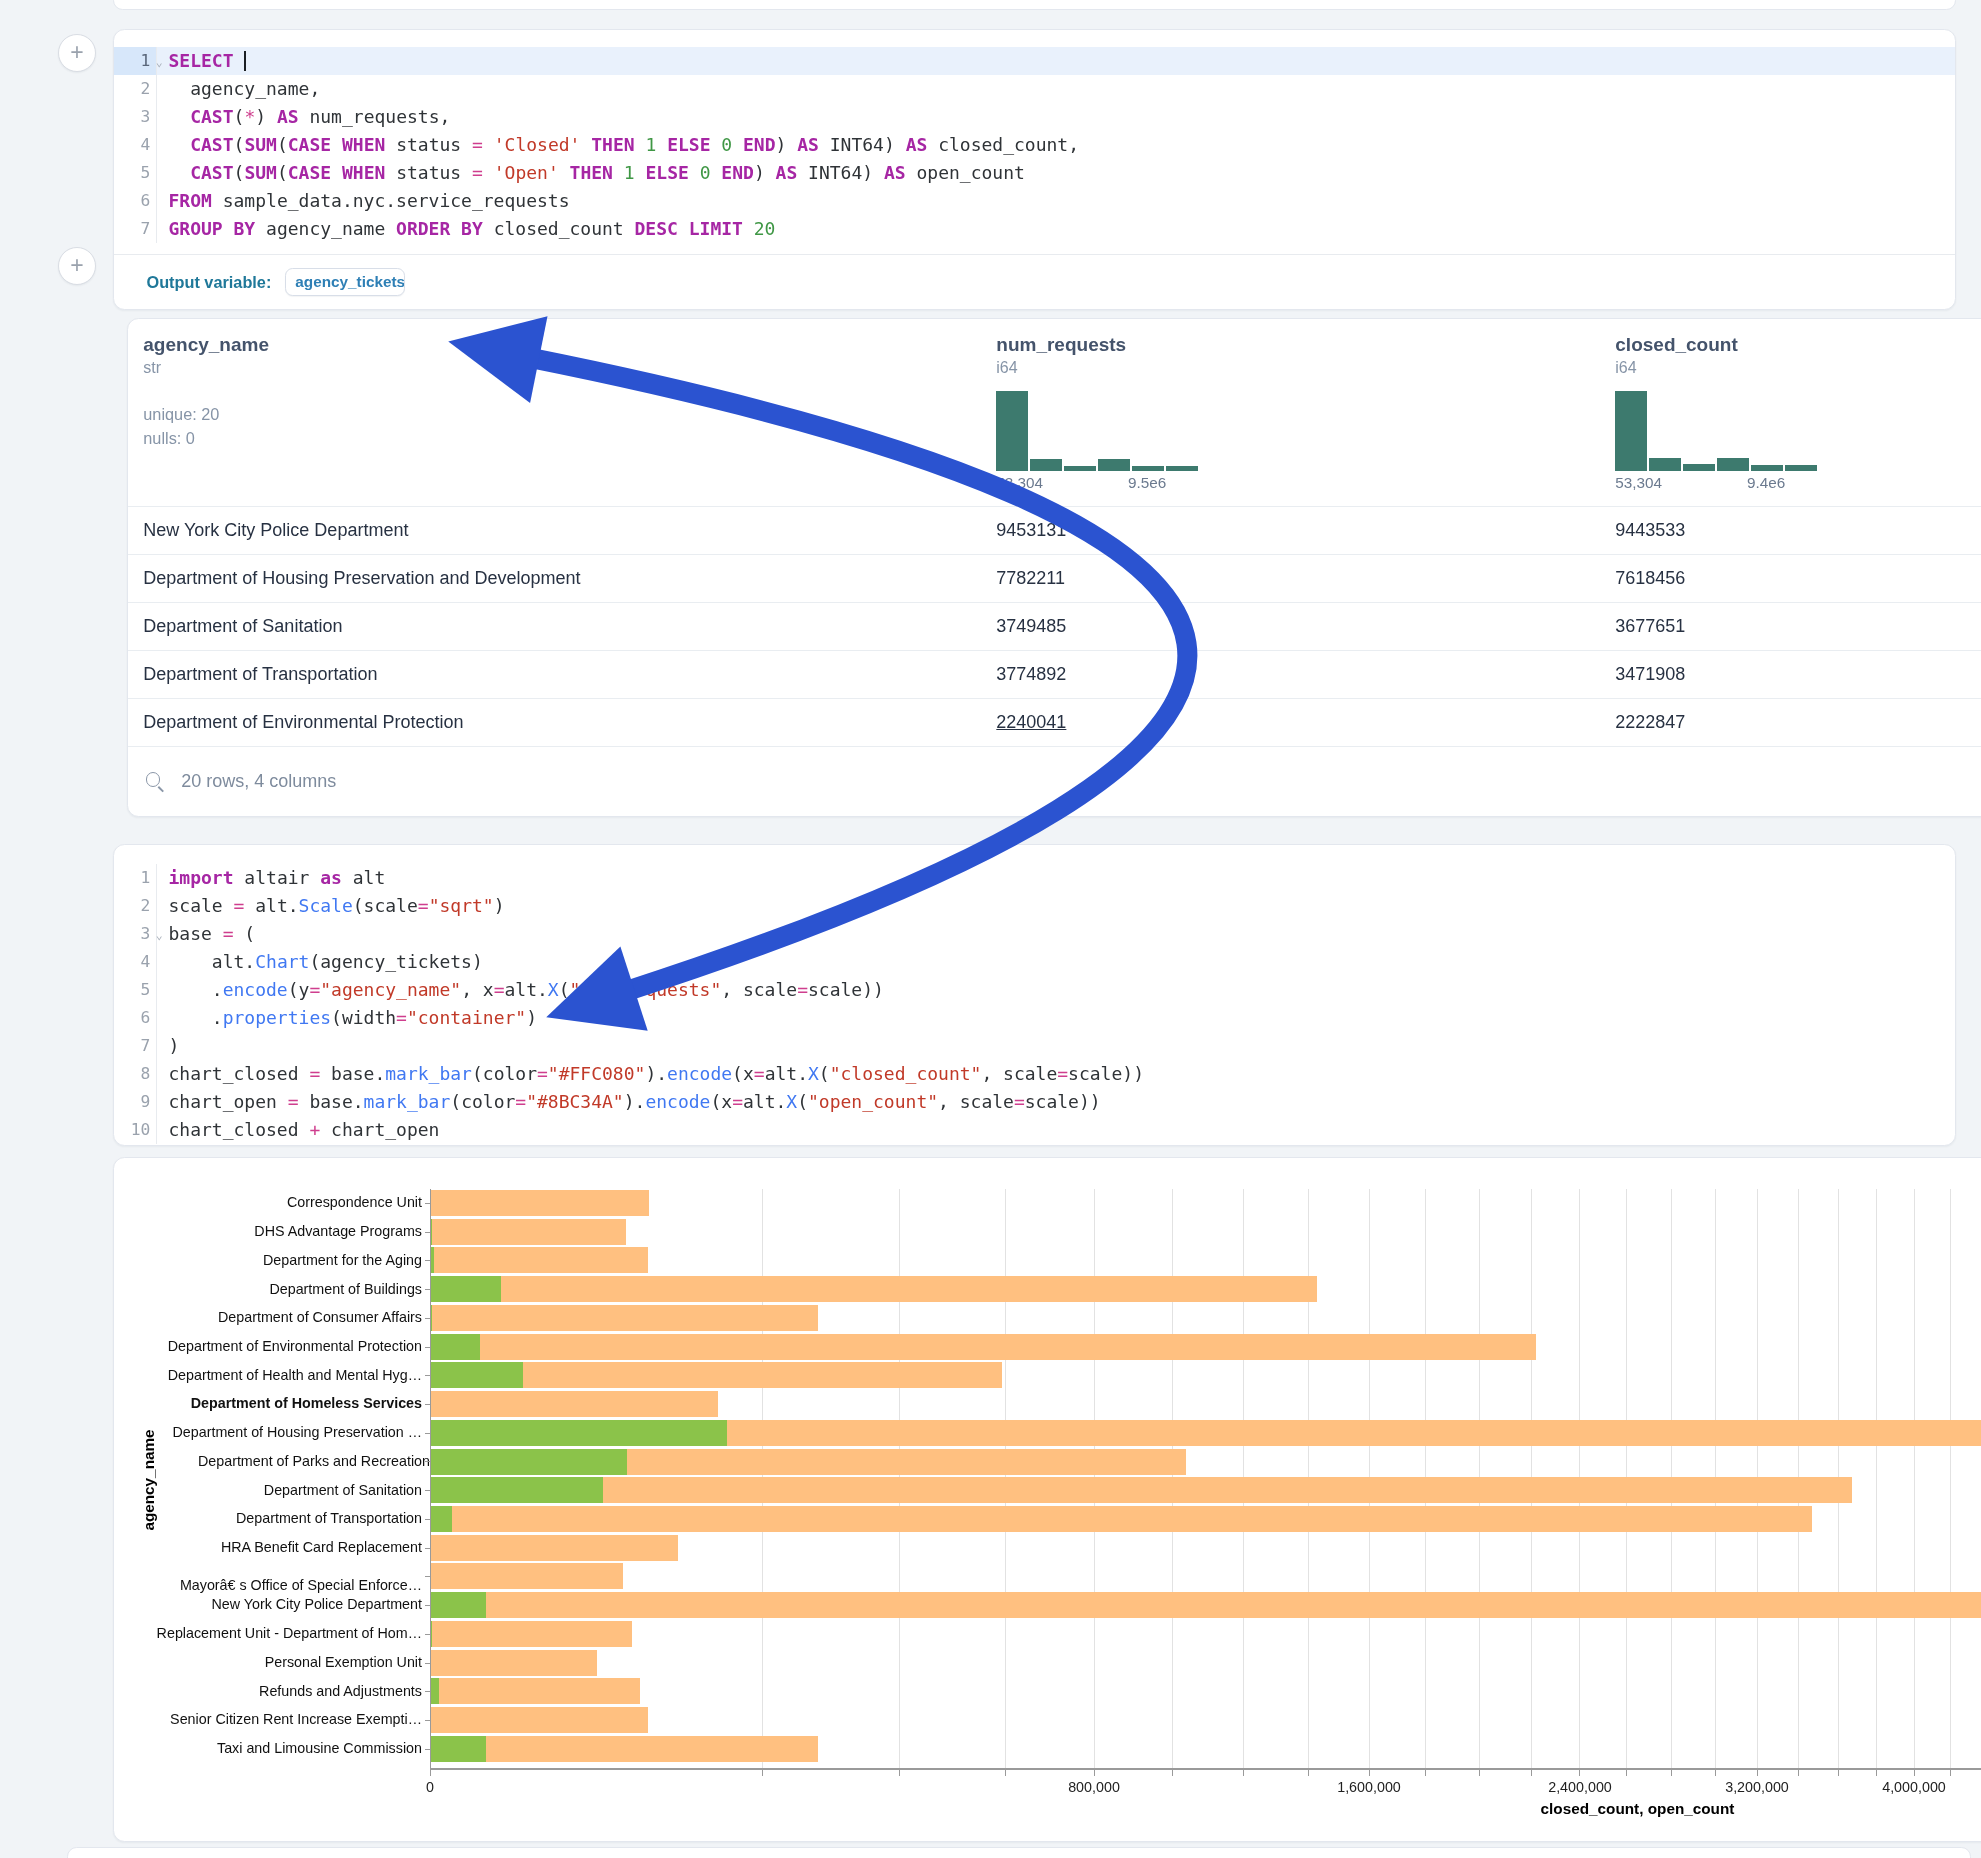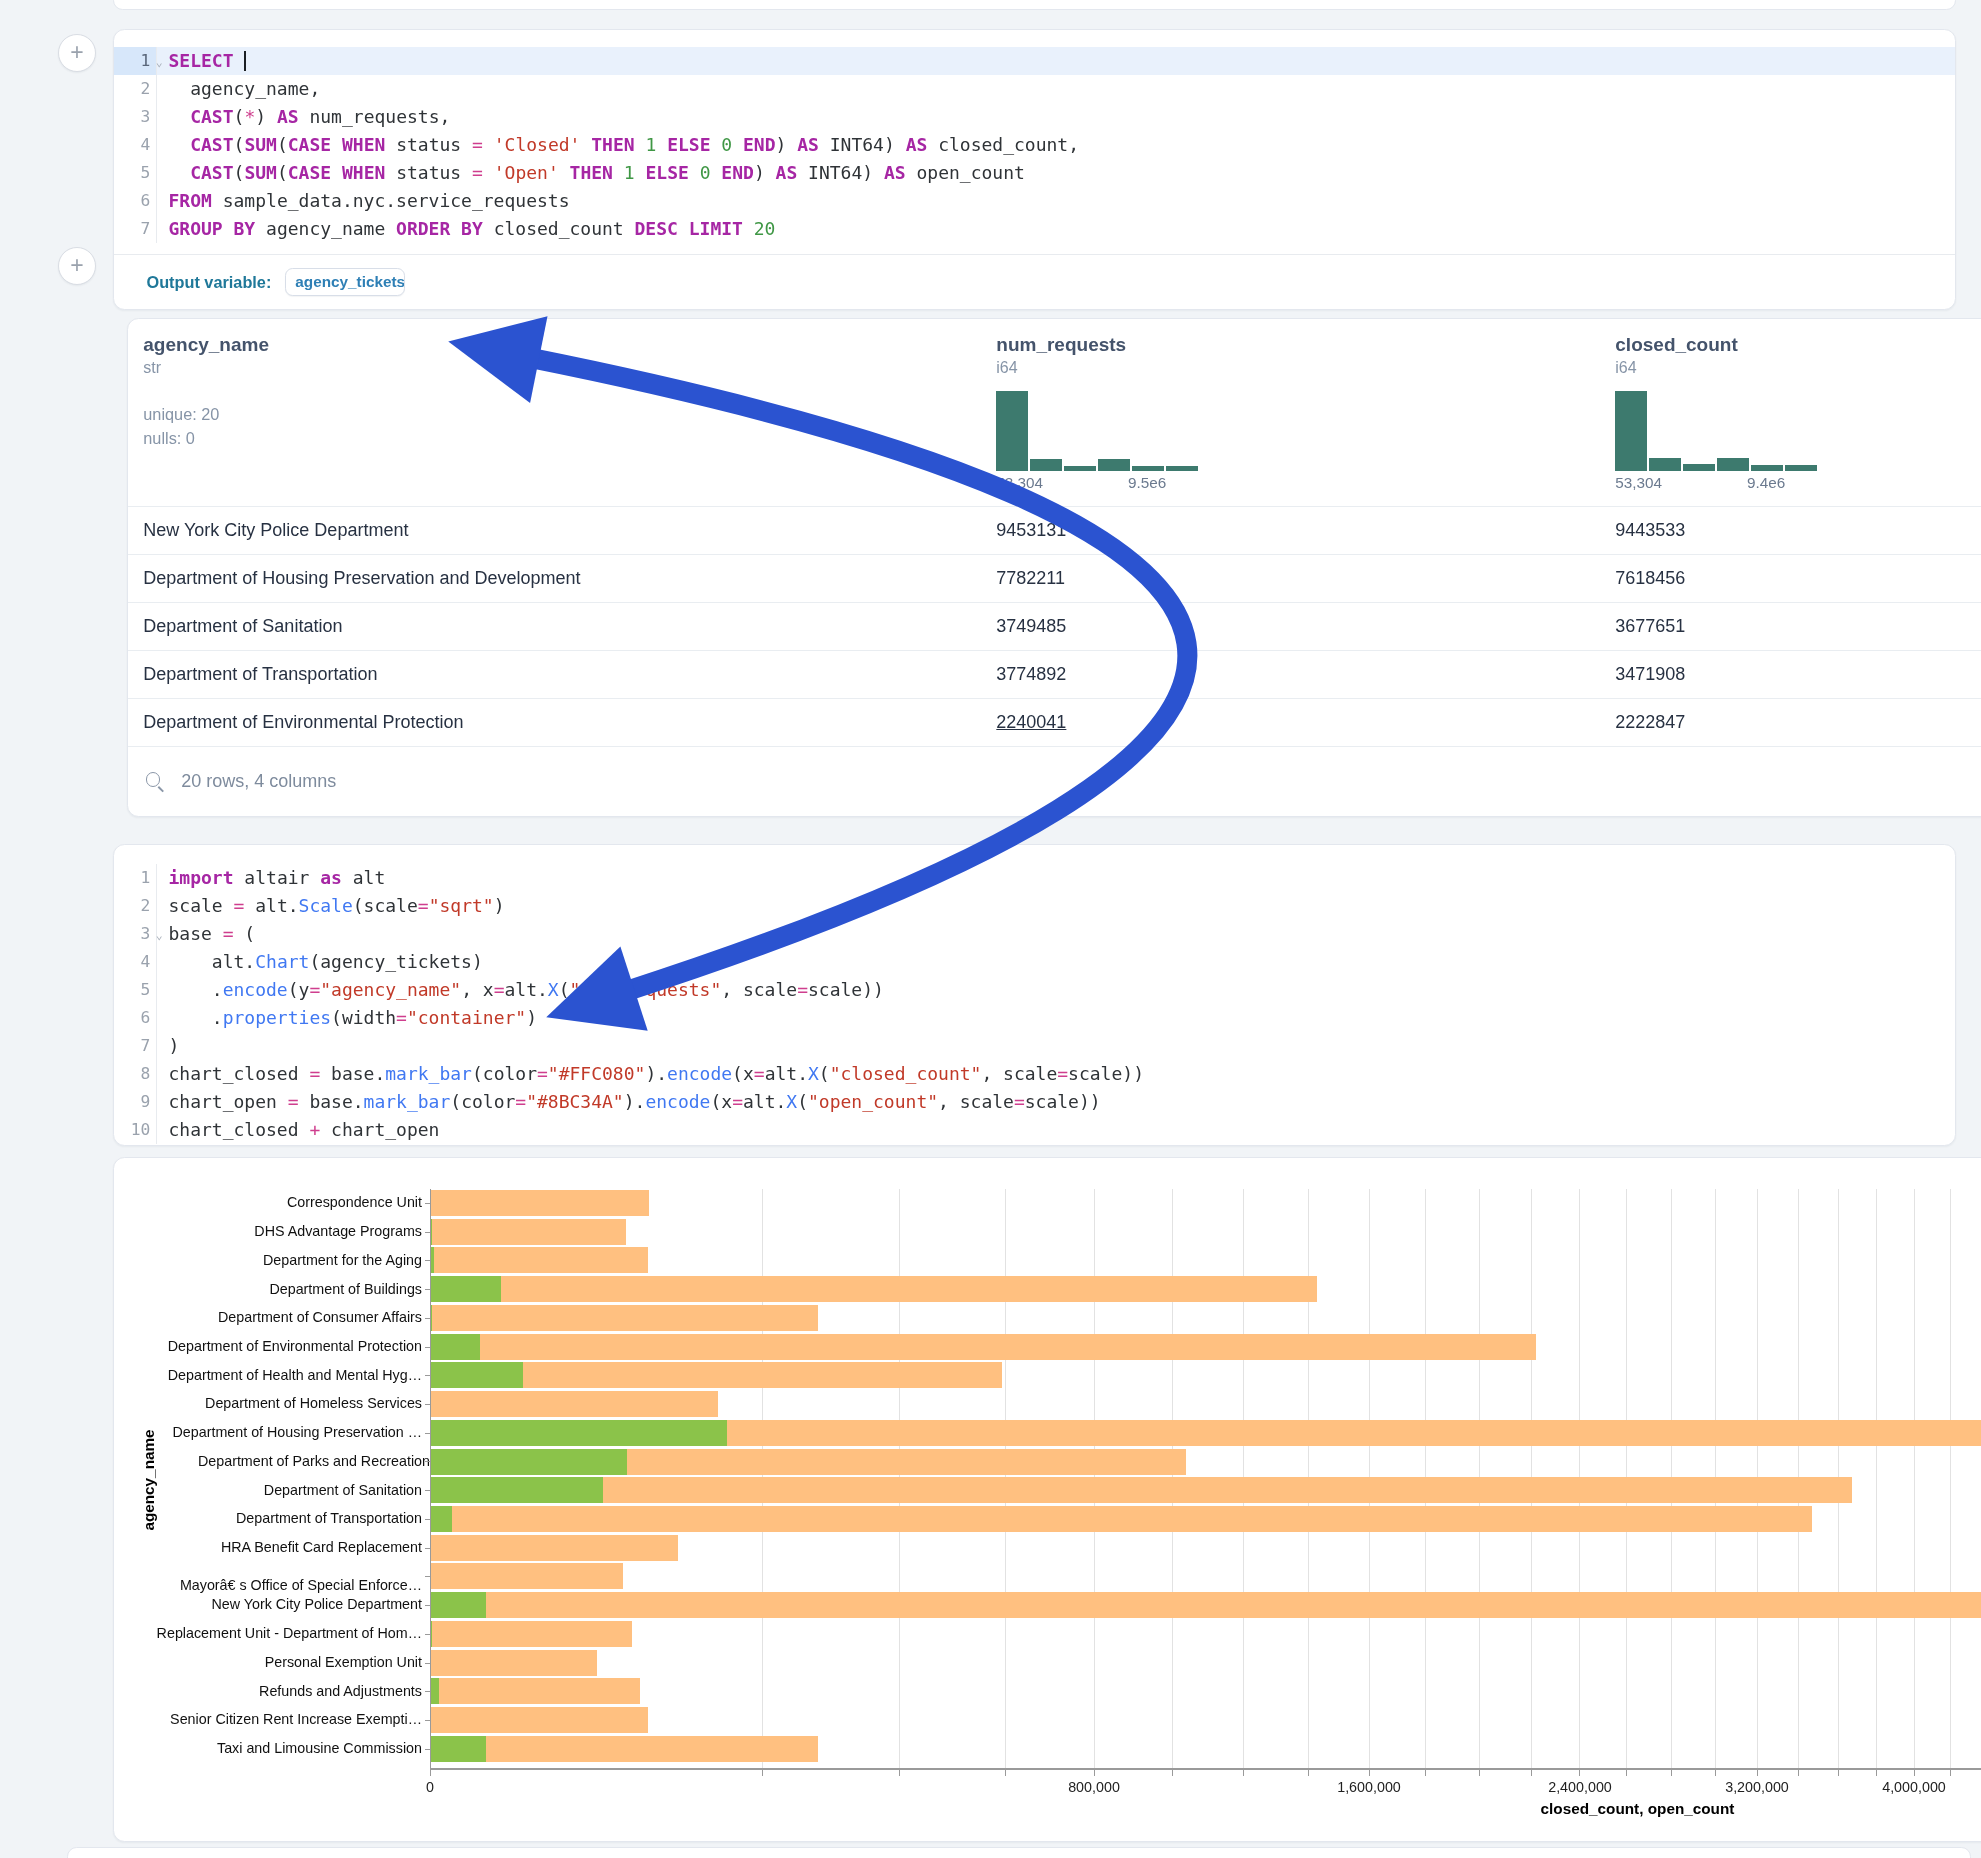--- a/index.html
+++ b/index.html
@@ -309,21 +309,21 @@
       <div class="bar-closed" style="left: 316px; top: 147px; height: 26px; width: 388px; background: rgb(255, 192, 128);"></div>
       <div class="bar-open" style="left: 316px; top: 147px; height: 26px; width: 2.3px; background: rgb(139, 195, 74);"></div>
       <div class="ylab" style="left: 0px; top: 180px; width: 308px;">Department of Environmental Protection</div>
       <div class="tickmark" style="left: 311px; top: 189px; width: 5.7px; height: 1px;"></div>
       <div class="bar-closed" style="left: 316px; top: 176px; height: 26px; width: 1106px; background: rgb(255, 192, 128);"></div>
       <div class="bar-open" style="left: 316px; top: 176px; height: 26px; width: 50px; background: rgb(139, 195, 74);"></div>
       <div class="ylab" style="left: 0px; top: 209px; width: 308px;">Department of Health and Mental Hyg…</div>
       <div class="tickmark" style="left: 311px; top: 217px; width: 5.7px; height: 1px;"></div>
       <div class="bar-closed" style="left: 316px; top: 204px; height: 26px; width: 572px; background: rgb(255, 192, 128);"></div>
       <div class="bar-open" style="left: 316px; top: 204px; height: 26px; width: 93px; background: rgb(139, 195, 74);"></div>
-      <div class="ylab" style="left: 0px; top: 237px; width: 308px;">Department of Homeless Services</div>
+      <div class="ylab" style="left: 0px; top: 237px; width: 308px; font-weight: bold;">Department of Homeless Services</div>
       <div class="tickmark" style="left: 311px; top: 246px; width: 5.7px; height: 1px;"></div>
       <div class="bar-closed" style="left: 316px; top: 233px; height: 26px; width: 288px; background: rgb(255, 192, 128);"></div>
       <div class="ylab" style="left: 0px; top: 266px; width: 308px;">Department of Housing Preservation …</div>
       <div class="tickmark" style="left: 311px; top: 275px; width: 5.7px; height: 1px;"></div>
       <div class="bar-closed" style="left: 316px; top: 262px; height: 26px; width: 2047px; background: rgb(255, 192, 128);"></div>
       <div class="bar-open" style="left: 316px; top: 262px; height: 26px; width: 297px; background: rgb(139, 195, 74);"></div>
       <div class="ylab" style="left: 8px; top: 295px; width: 308px;">Department of Parks and Recreation</div>
       <div class="tickmark" style="left: 311px; top: 303px; width: 5.7px; height: 1px;"></div>
       <div class="bar-closed" style="left: 316px; top: 291px; height: 26px; width: 756px; background: rgb(255, 192, 128);"></div>
       <div class="bar-open" style="left: 316px; top: 291px; height: 26px; width: 197px; background: rgb(139, 195, 74);"></div>

